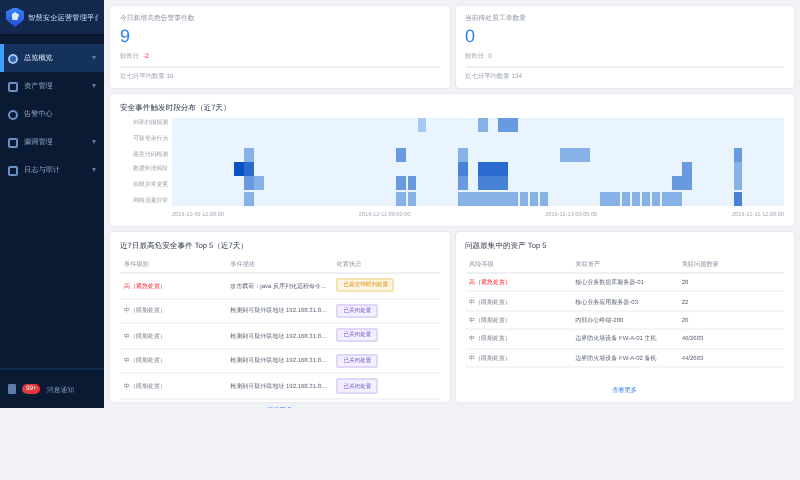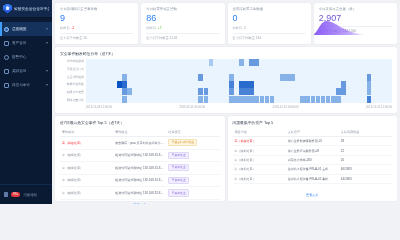--- a/index.html
+++ b/index.html
@@ -212,55 +212,31 @@
       <div class="card kpi">
         <div class="kpi-title">今日新增高危告警事件数</div>
         <div class="kpi-value">9</div>
         <div class="kpi-mid">
           <span>较昨日</span>
           <span class="trend-dn">-2</span>
         </div>
         <div class="kpi-foot">近七日平均数量 16</div>
       </div>
 
-      <div class="card kpi">
-        <div class="kpi-title">今日处置完成告警数</div>
-        <div class="kpi-value">86</div>
-        <div class="kpi-mid">
-          <span>较昨日</span>
-          <span class="trend-up">+7</span>
-        </div>
-        <div class="kpi-foot">近七日平均数量 2,141</div>
-      </div>
 
       <div class="card kpi">
         <div class="kpi-title">当前待处置工单数量</div>
         <div class="kpi-value">0</div>
         <div class="kpi-mid">
           <span>较昨日</span>
           <span>0</span>
         </div>
         <div class="kpi-foot">近七日平均数量 134</div>
       </div>
 
-      <div class="card kpi">
-        <div class="kpi-title">今日采集日志总量（条）</div>
-        <div class="kpi-value purple">2,907</div>
-        <svg class="spark" id="spark-svg" viewBox="0 0 100 30" preserveAspectRatio="none">
-            <defs>
-              <linearGradient id="pg" x1="0" y1="0" x2="1" y2="0">
-                <stop offset="0%" stop-color="#8b5cf6" stop-opacity="1"></stop>
-                <stop offset="70%" stop-color="#8b5cf6" stop-opacity=".55"></stop>
-                <stop offset="100%" stop-color="#8b5cf6" stop-opacity=".08"></stop>
-              </linearGradient>
-            </defs>
-            <path d="M0,30 L0.00,28.88 L5.26,22.72 L10.53,13.76 L15.79,6.48 L21.05,3.12 L26.32,2.00 L31.58,2.84 L36.84,4.80 L42.11,7.60 L47.37,10.68 L52.63,13.76 L57.89,16.56 L63.16,19.08 L68.42,21.32 L73.68,23.28 L78.95,24.96 L84.21,26.36 L89.47,27.48 L94.74,28.60 L100.00,29.44 L100,30 Z" fill="url(#pg)"></path>
-          </svg>
-        <div class="kpi-foot">近七日平均数量 3,327,566</div>
-      </div>
 
     </section>
 
     <section class="card heat-card">
       <div class="card-title">安全事件触发时段分布（近7天）</div>
       <div class="heat-body">
         <div class="heat-labels" id="heat-labels">
             <span>外部扫描探测</span>
             <span>可疑登录行为</span>
             <span>恶意代码检测</span>

